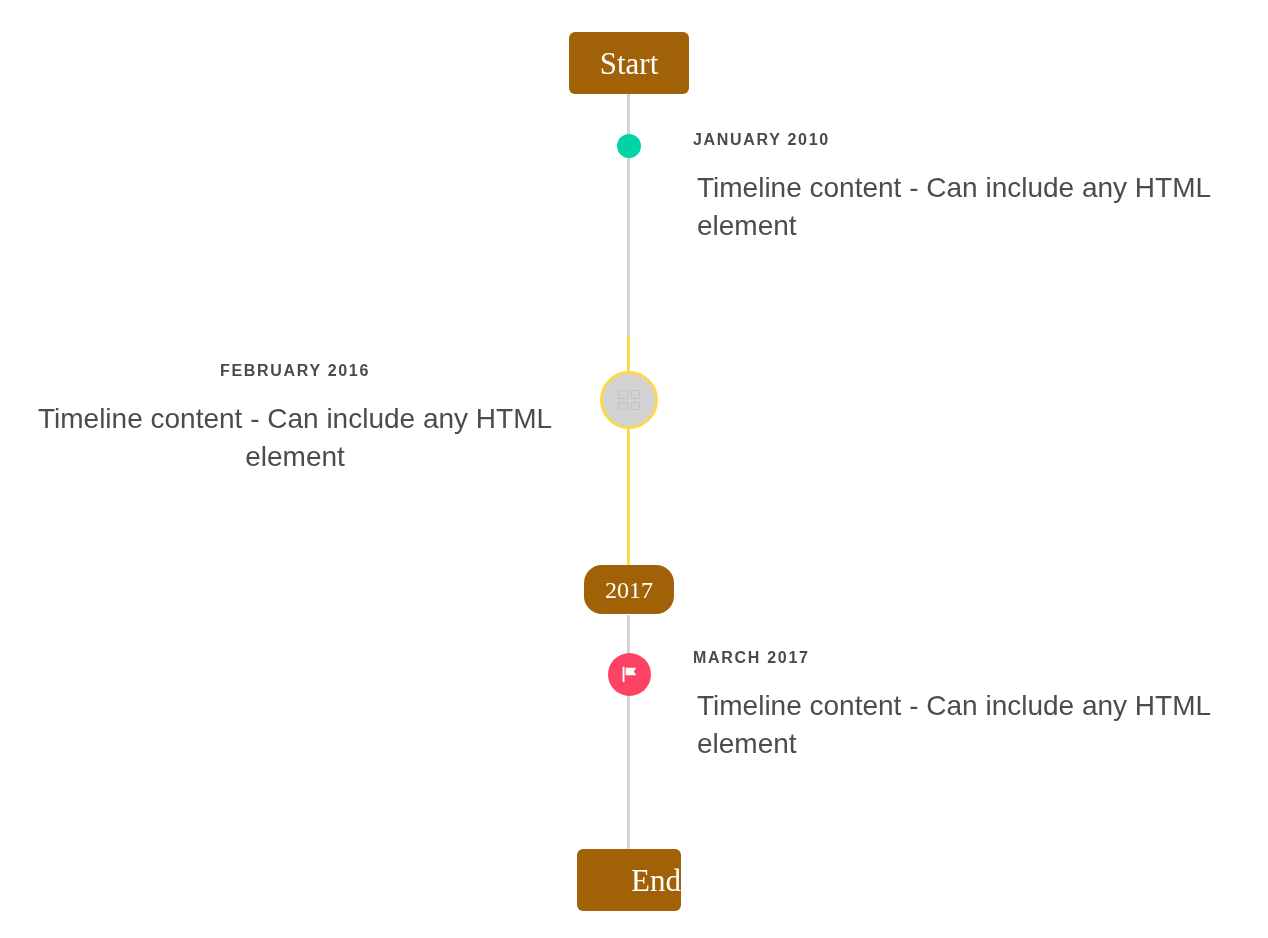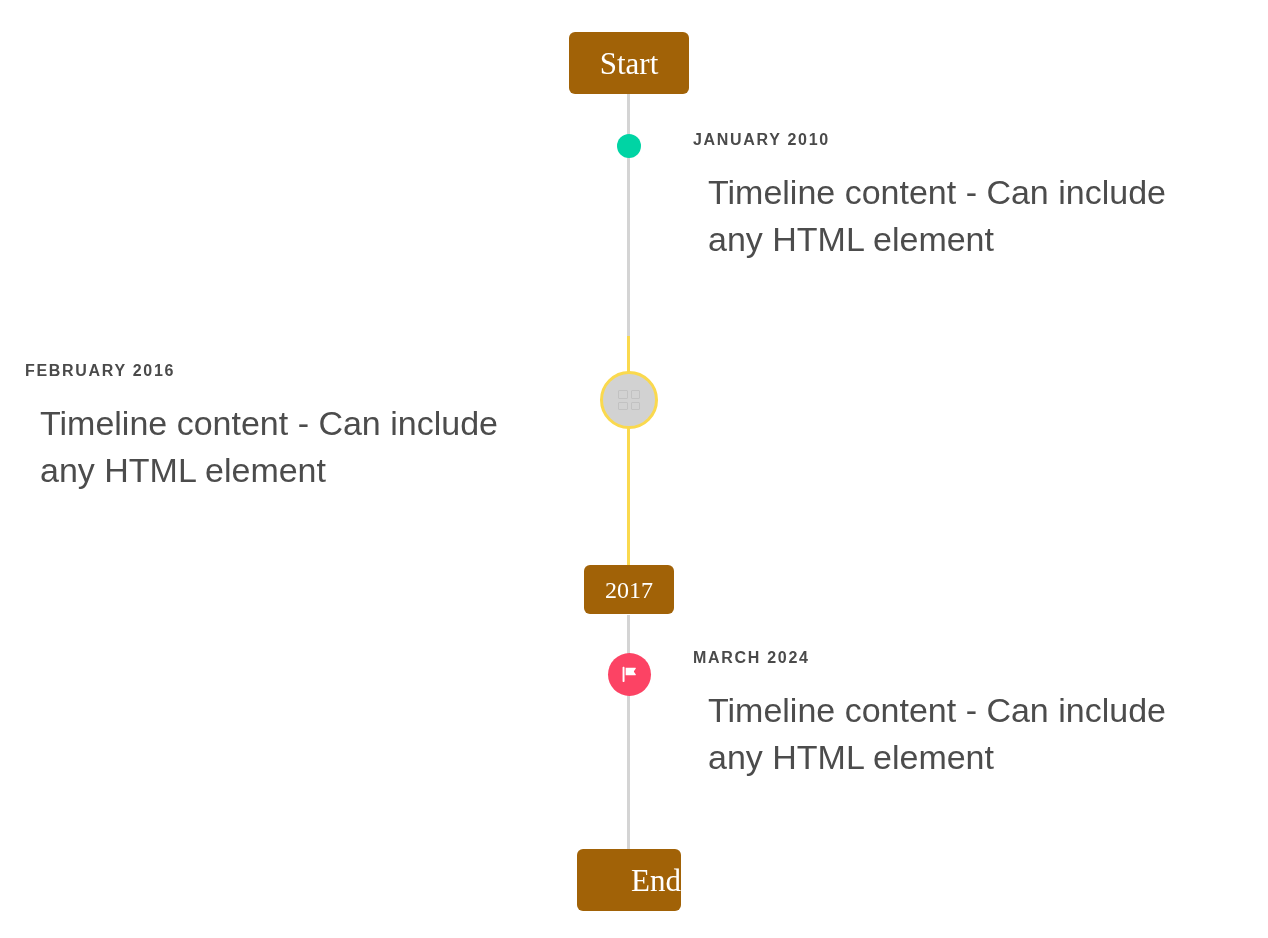--- a/index.html
+++ b/index.html
@@ -60,20 +60,21 @@
   }
   .cap-start {
     left: 569px; top: 32px;
     width: 120px; height: 62px;
     font-size: 31px;
   }
   .cap-mid {
     left: 584px; top: 565px;
     width: 90px; height: 49px;
     font-size: 24px;
+    border-radius: 18px;
   }
   .cap-end {
     left: 577px; top: 849px;
     width: 104px; height: 62px;
     font-size: 31px;
     justify-content: flex-end;
   }
 
   
   .marker {
@@ -115,40 +116,40 @@
   .tofu span {
     display: block;
     border: 1.5px solid #9a9a9a;
     border-radius: 1px;
   }
 
   
   .entry { position: absolute; }
 
   .entry-right { left: 693px; width: 540px; text-align: left; }
-  .entry-left  { left: 25px;  width: 540px; text-align: left; }
+  .entry-left  { left: 25px;  width: 540px; text-align: center; }
 
   .entry-jan { top: 131px; }
   .entry-feb { top: 362px; }
   .entry-mar { top: 649px; }
 
   .entry-title {
     font-size: 16px;
     font-weight: bold;
     color: #4a4a4a;
     letter-spacing: 1.7px;
     margin: 0 0 20px 0;
     line-height: 1.1;
   }
   .entry-body {
-    font-size: 34px;
+    font-size: 28px;
     font-weight: 400;
     color: #4c4c4c;
     line-height: 1.38;
-    margin: 15px;
+    margin: 4px;
   }
 </style>
 </head>
 <body>
 
 <div class="timeline">
 
   <div class="spine spine-a"></div>
   <div class="spine-hl"></div>
   <div class="spine spine-c"></div>
@@ -180,21 +181,21 @@
     <span>2017</span>
   </div>
 
   <div class="marker marker-flag">
     <svg class="flag-glyph" width="21" height="21" viewBox="0 0 24 24">
       <path fill="#ffffff" d="M5.2 3.1c.62 0 1.12.5 1.12 1.12v15.6c0 .4-.33.72-.73.72h-.78c-.4 0-.73-.32-.73-.72V4.22c0-.62.5-1.12 1.12-1.12z"></path>
       <path fill="#ffffff" d="M7.6 4.3h10.9c.6 0 .95.67.6 1.16l-1.9 2.66c-.2.28-.2.66 0 .95l1.9 2.66c.35.49 0 1.16-.6 1.16H7.6V4.3z"></path>
     </svg>
   </div>
   <div class="entry entry-right entry-mar">
-    <p class="entry-title">MARCH 2024</p>
+    <p class="entry-title">MARCH 2017</p>
     <p class="entry-body">Timeline content - Can include any HTML element</p>
   </div>
 
   <div class="cap cap-end">
     <span>End</span>
   </div>
 
 </div>
 
 </body></html>

